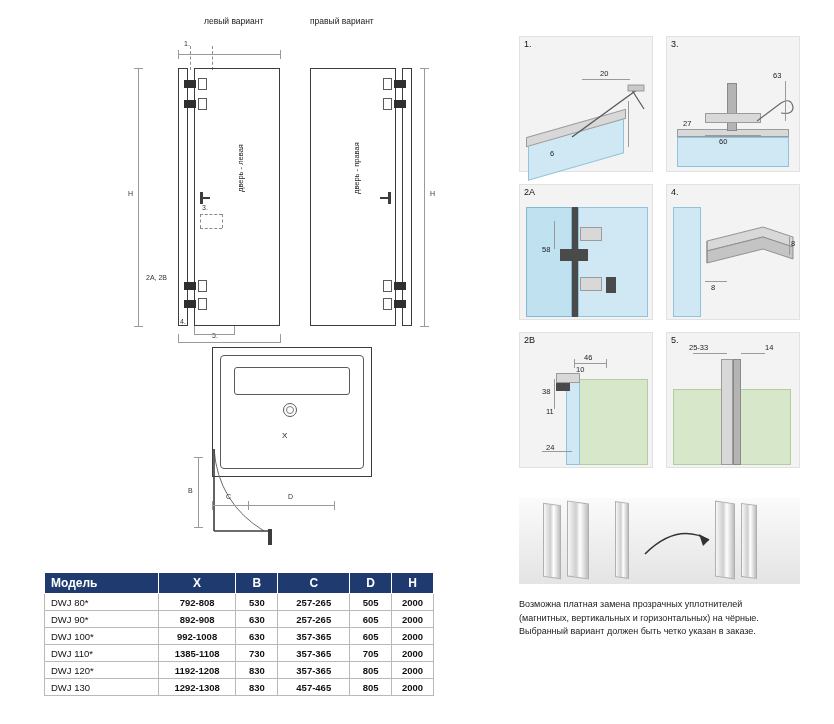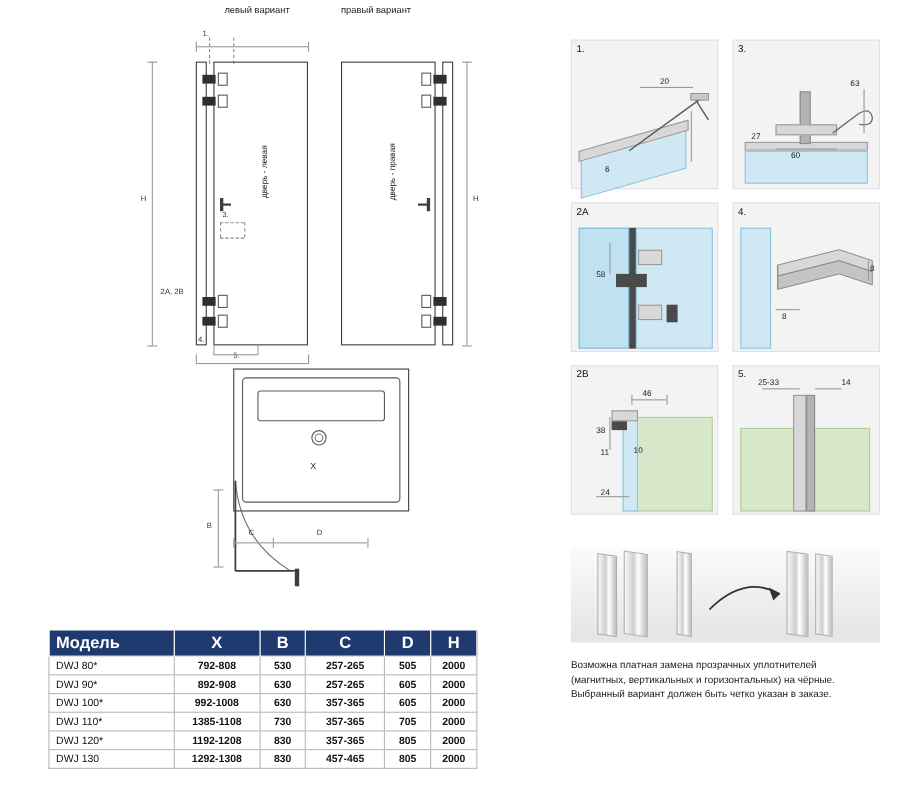--- a/index.html
+++ b/index.html
@@ -77,21 +77,21 @@
   
   table.spec {
     position: absolute;
     border-collapse: collapse;
     font-size: 9.5px;
     color: #111;
   }
   table.spec th {
     background: #1f3a6e;
     color: #ffffff;
-    font-size: 15px;
+    font-size: 12px;
     font-weight: bold;
     border: 1px solid #ffffff;
     padding: 3px 2px;
     text-align: center;
   }
   table.spec th.model-col { text-align: left; padding-left: 6px; }
   table.spec td {
     border: 1px solid #b9b9b9;
     padding: 2px 2px;
     text-align: center;
@@ -124,21 +124,21 @@
     background: linear-gradient(90deg,#f7f7f7,#cfcfcf 40%,#ffffff 60%,#bdbdbd);
     border: 1px solid #b0b0b0;
   }
   .arrow-curve { position: absolute; }
 </style>
 </head>
 <body>
 
 <div id="root">
 
-  <div class="abs" style="left:0;top:0;width:500px;height:550px;">
+  <div class="abs" style="left:0;top:12px;width:500px;height:550px;">
 
     <div class="abs elev-title" style="left:204px;top:4px;">левый вариант</div>
     <div class="abs elev-title" style="left:310px;top:4px;">правый вариант</div>
 
     <div class="abs" style="left:150px;top:30px;width:140px;height:300px;">
 
       <div class="line-h-thin" style="left:28px;top:12px;width:102px;"></div>
       <div class="line-v-thin" style="left:28px;top:8px;height:9px;"></div>
       <div class="line-v-thin" style="left:130px;top:8px;height:9px;"></div>
       <div class="dash-v" style="left:40px;top:4px;height:24px;"></div>
@@ -308,21 +308,21 @@
   <div class="panel" style="left:519px;top:332px;width:134px;height:136px;">
     <div class="abs stepnum" style="left:4px;top:2px;">2B</div>
     <div class="greenpane" style="left:56px;top:46px;width:72px;height:86px;"></div>
     <div class="glasspane" style="left:46px;top:40px;width:14px;height:92px;"></div>
     <div class="metal" style="left:36px;top:40px;width:24px;height:10px;"></div>
     <div class="seal-dark" style="left:36px;top:50px;width:14px;height:8px;"></div>
     <div class="line-h-thin" style="left:54px;top:30px;width:32px;"></div>
     <div class="line-v-thin" style="left:54px;top:26px;height:9px;"></div>
     <div class="line-v-thin" style="left:86px;top:26px;height:9px;"></div>
     <div class="abs lbl-num" style="left:64px;top:20px;">46</div>
-    <div class="abs lbl-num" style="left:56px;top:32px;margin-top:40px;">10</div>
+    <div class="abs lbl-num" style="left:56px;top:32px;">10</div>
     <div class="line-v-thin" style="left:34px;top:46px;height:30px;"></div>
     <div class="abs lbl-num" style="left:22px;top:54px;">38</div>
     <div class="abs lbl-num" style="left:26px;top:74px;">11</div>
     <div class="abs lbl-num" style="left:26px;top:110px;">24</div>
     <div class="line-h-thin" style="left:22px;top:118px;width:30px;"></div>
   </div>
 
   <div class="panel" style="left:666px;top:332px;width:134px;height:136px;">
     <div class="abs stepnum" style="left:4px;top:2px;">5.</div>
     <div class="greenpane" style="left:6px;top:56px;width:118px;height:76px;"></div>

